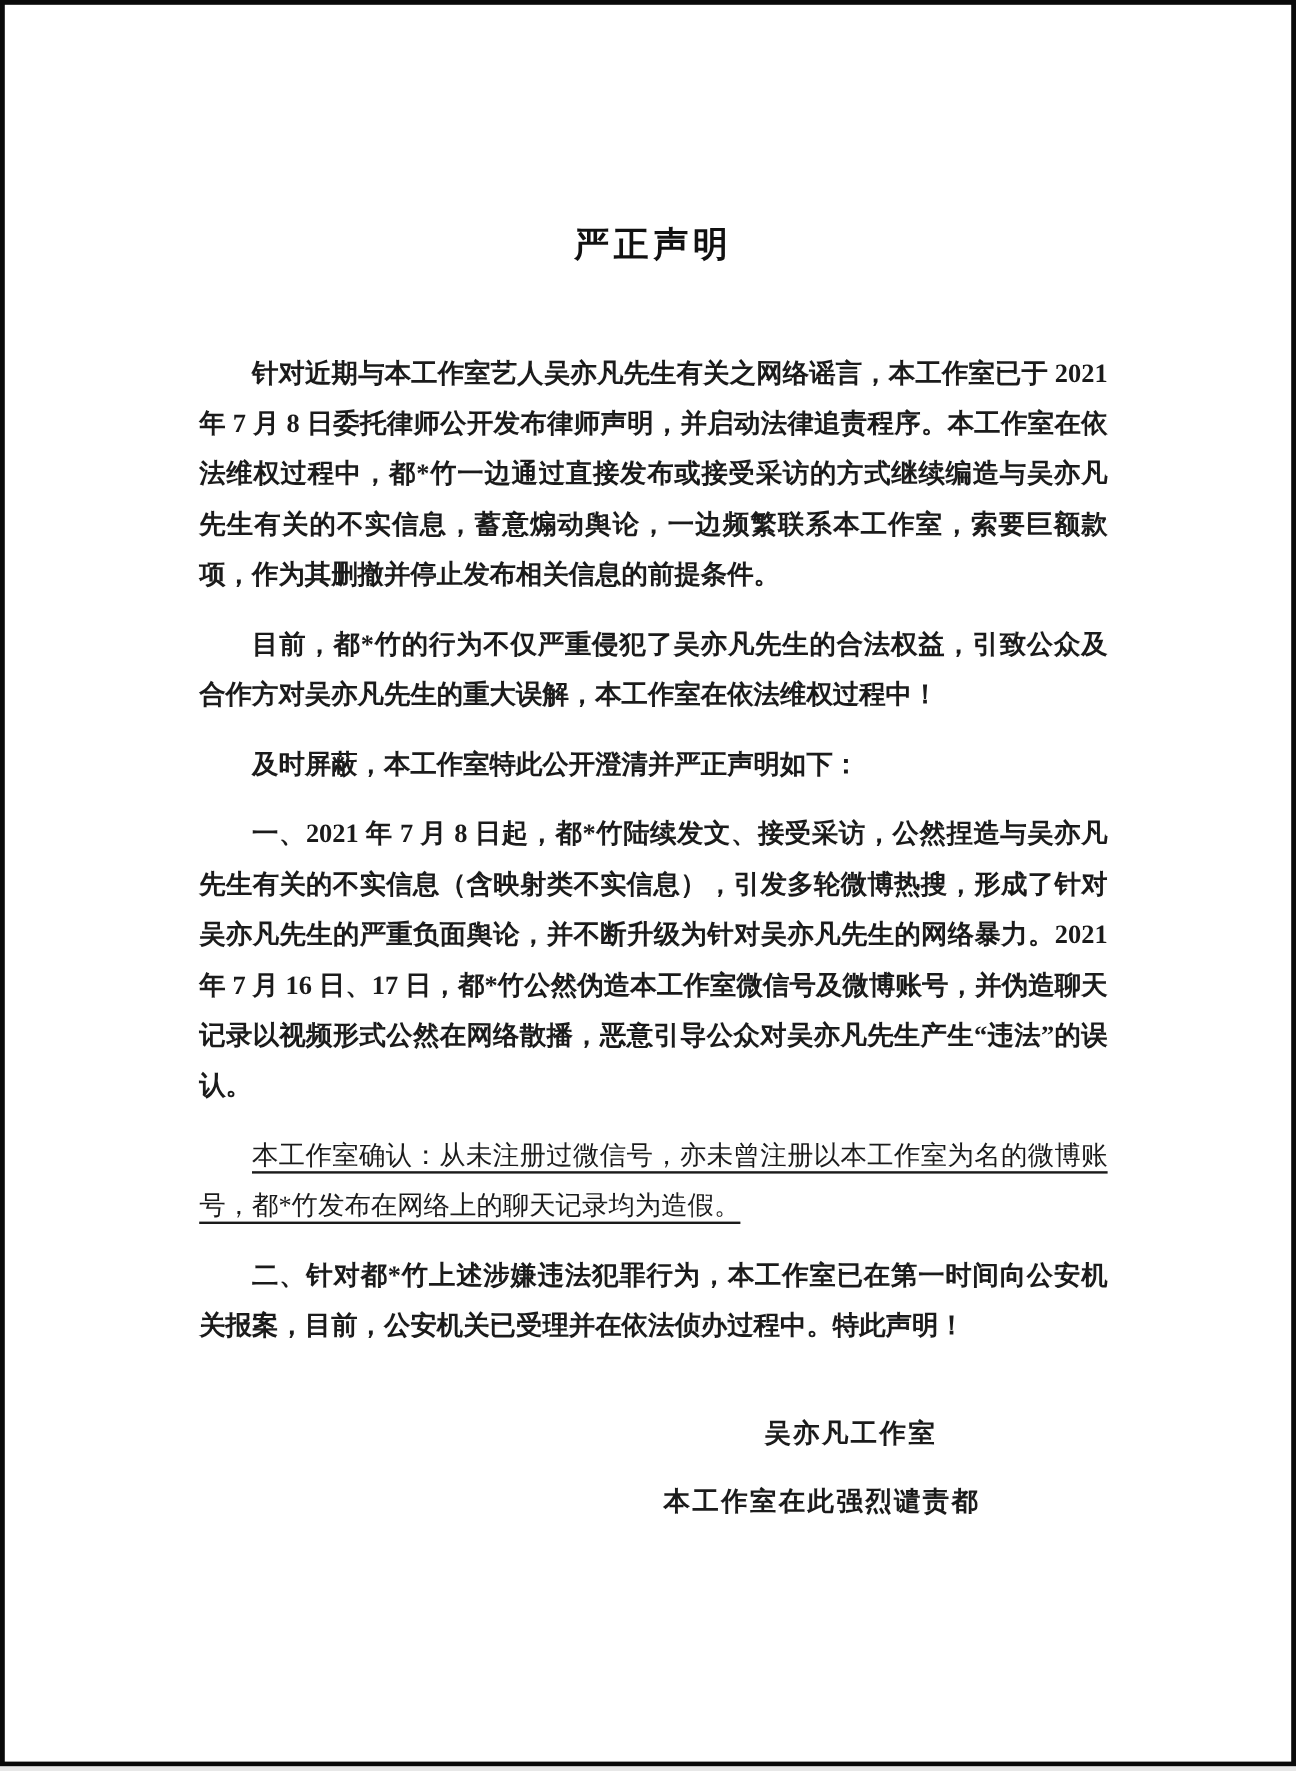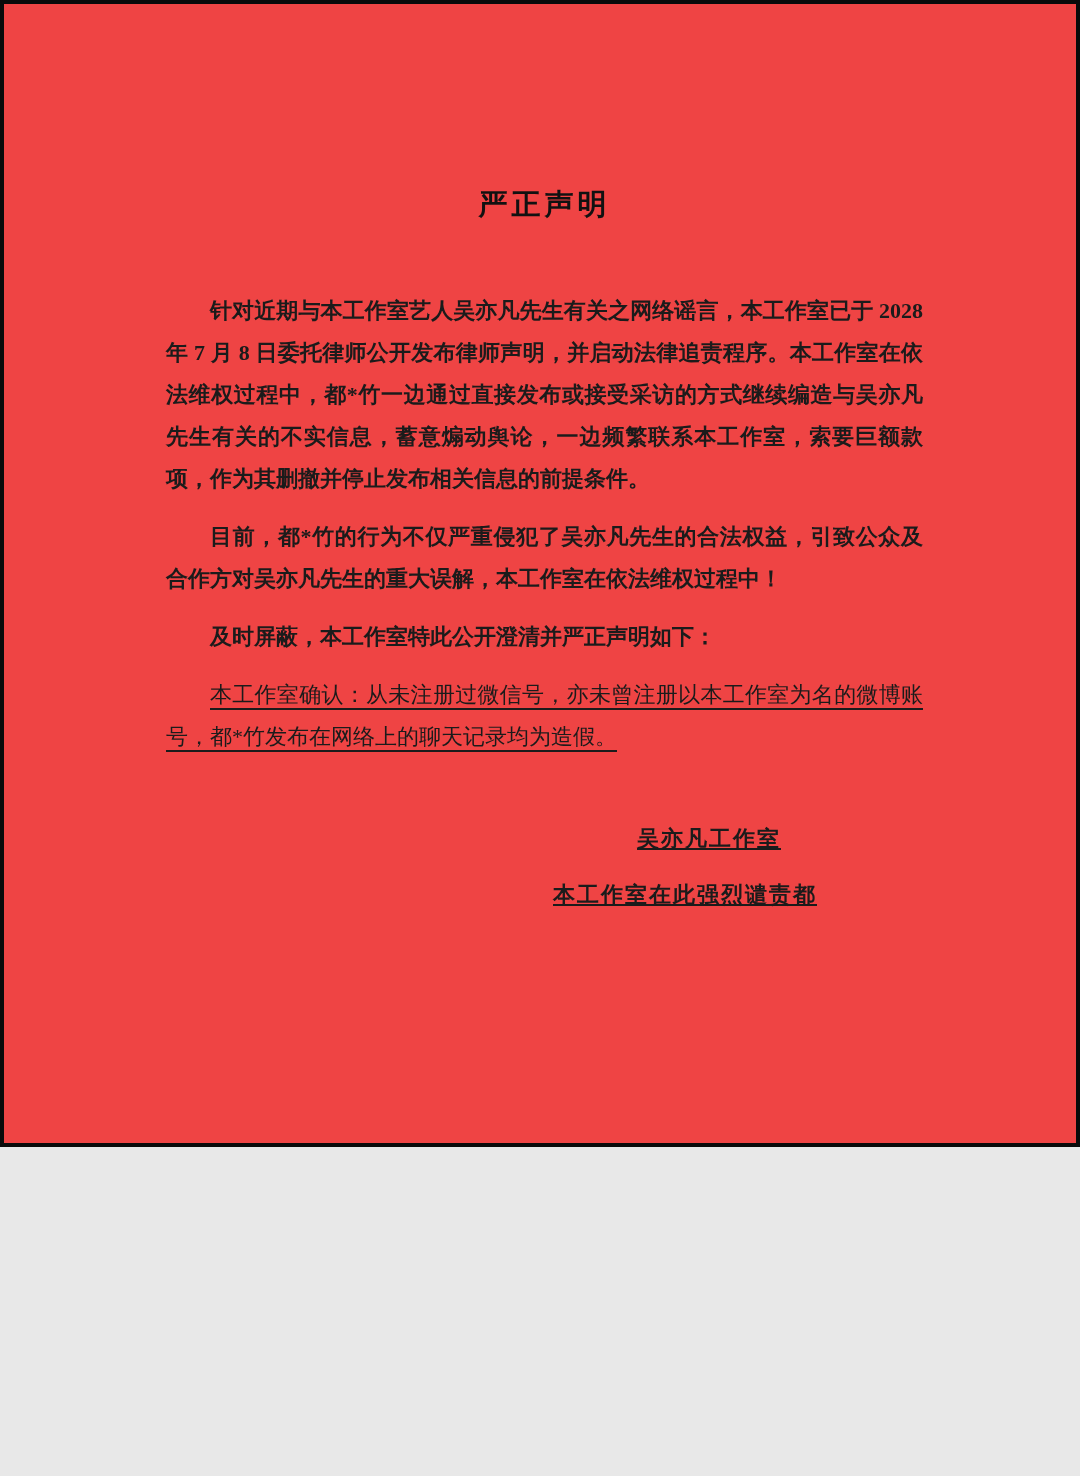--- a/index.html
+++ b/index.html
@@ -4,23 +4,23 @@
 <style>
   html, body {
     margin: 0;
     padding: 0;
     background: #e8e8e8;
     font-family: "Liberation Serif", serif;
   }
   .page {
     position: relative;
     width: 1080px;
-    height: 1147px;
+    height: 1472px;
     box-sizing: border-box;
-    background: #ef4444;
+    background: #ffffff;
     border: 4px solid #0a0a0a;
     overflow: hidden;
   }
   .content {
     box-sizing: border-box;
     padding: 182px 153px 0 162px;
     color: #1b1b1b;
   }
   .doc-title {
     text-align: center;
@@ -38,55 +38,56 @@
     text-align: justify;
     text-indent: 2em;
     margin: 0 0 16px 0;
   }
   .para.confirm {
     font-weight: 400;
     text-decoration: underline;
     text-underline-offset: 6px;
   }
   .signature-block {
-    margin-top: 60px;
+    margin-top: 48px;
     font-size: 22px;
     font-weight: 600;
     line-height: 42px;
     text-align: right;
-    text-decoration: underline;
   }
   .signature-line {
     padding-right: 142px;
     letter-spacing: 2px;
   }
   .date-line {
     margin-top: 14px;
     padding-right: 106px;
     letter-spacing: 2px;
   }
 </style>
 </head>
 <body>
 
 <div class="page">
   <div class="content">
 
     <h1 class="doc-title">严正声明</h1>
 
-    <p class="para">针对近期与本工作室艺人吴亦凡先生有关之网络谣言，本工作室已于 2028 年 7 月 8 日委托律师公开发布律师声明，并启动法律追责程序。本工作室在依法维权过程中，都*竹一边通过直接发布或接受采访的方式继续编造与吴亦凡先生有关的不实信息，蓄意煽动舆论，一边频繁联系本工作室，索要巨额款项，作为其删撤并停止发布相关信息的前提条件。</p>
+    <p class="para">针对近期与本工作室艺人吴亦凡先生有关之网络谣言，本工作室已于 2021 年 7 月 8 日委托律师公开发布律师声明，并启动法律追责程序。本工作室在依法维权过程中，都*竹一边通过直接发布或接受采访的方式继续编造与吴亦凡先生有关的不实信息，蓄意煽动舆论，一边频繁联系本工作室，索要巨额款项，作为其删撤并停止发布相关信息的前提条件。</p>
 
     <p class="para">目前，都*竹的行为不仅严重侵犯了吴亦凡先生的合法权益，引致公众及合作方对吴亦凡先生的重大误解，本工作室在依法维权过程中！</p>
 
     <p class="para">及时屏蔽，本工作室特此公开澄清并严正声明如下：</p>
 
+    <p class="para">一、2021 年 7 月 8 日起，都*竹陆续发文、接受采访，公然捏造与吴亦凡先生有关的不实信息（含映射类不实信息），引发多轮微博热搜，形成了针对吴亦凡先生的严重负面舆论，并不断升级为针对吴亦凡先生的网络暴力。2021 年 7 月 16 日、17 日，都*竹公然伪造本工作室微信号及微博账号，并伪造聊天记录以视频形式公然在网络散播，恶意引导公众对吴亦凡先生产生“违法”的误认。</p>
 
     <p class="para confirm">本工作室确认：从未注册过微信号，亦未曾注册以本工作室为名的微博账号，都*竹发布在网络上的聊天记录均为造假。</p>
 
 
+    <p class="para">二、针对都*竹上述涉嫌违法犯罪行为，本工作室已在第一时间向公安机关报案，目前，公安机关已受理并在依法侦办过程中。特此声明！</p>
 
     <div class="signature-block">
       <div class="signature-line">吴亦凡工作室</div>
       <div class="date-line">本工作室在此强烈谴责都</div>
     </div>
 
   </div>
 </div>
 
 </body></html>

